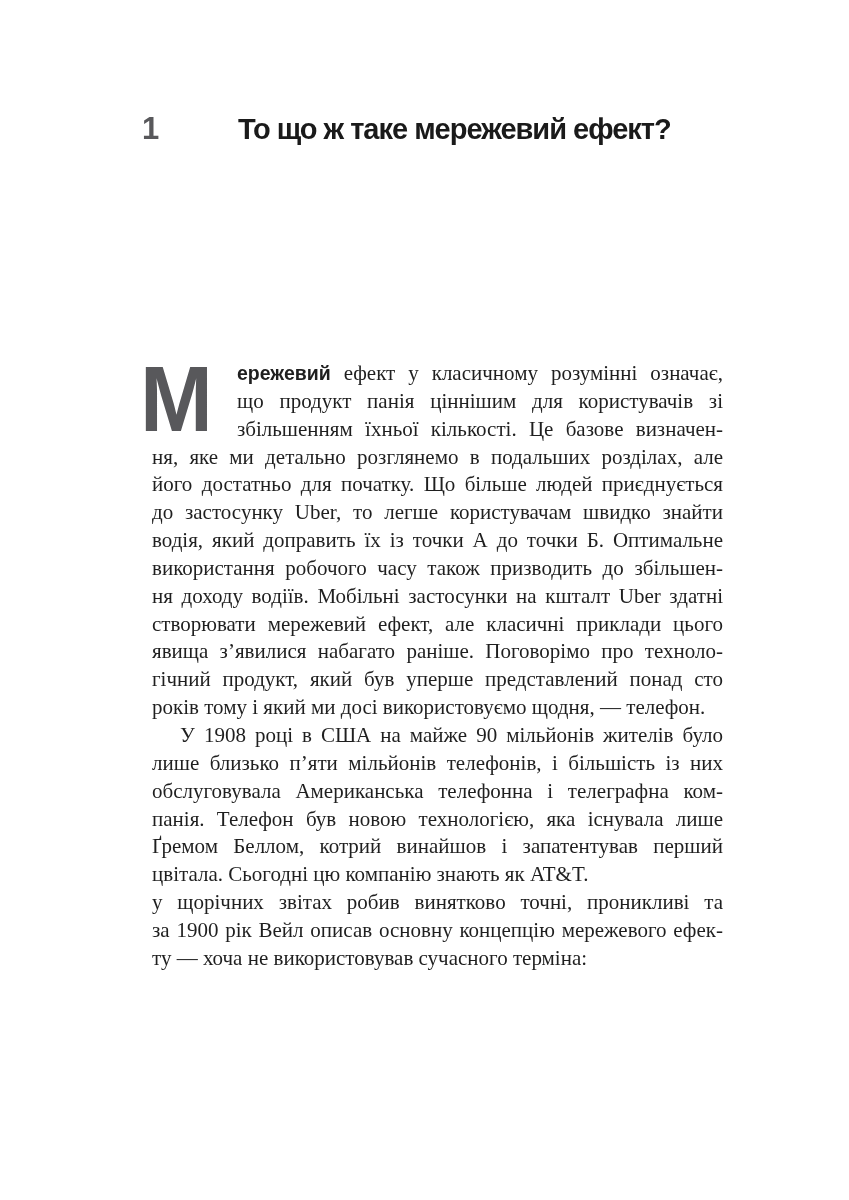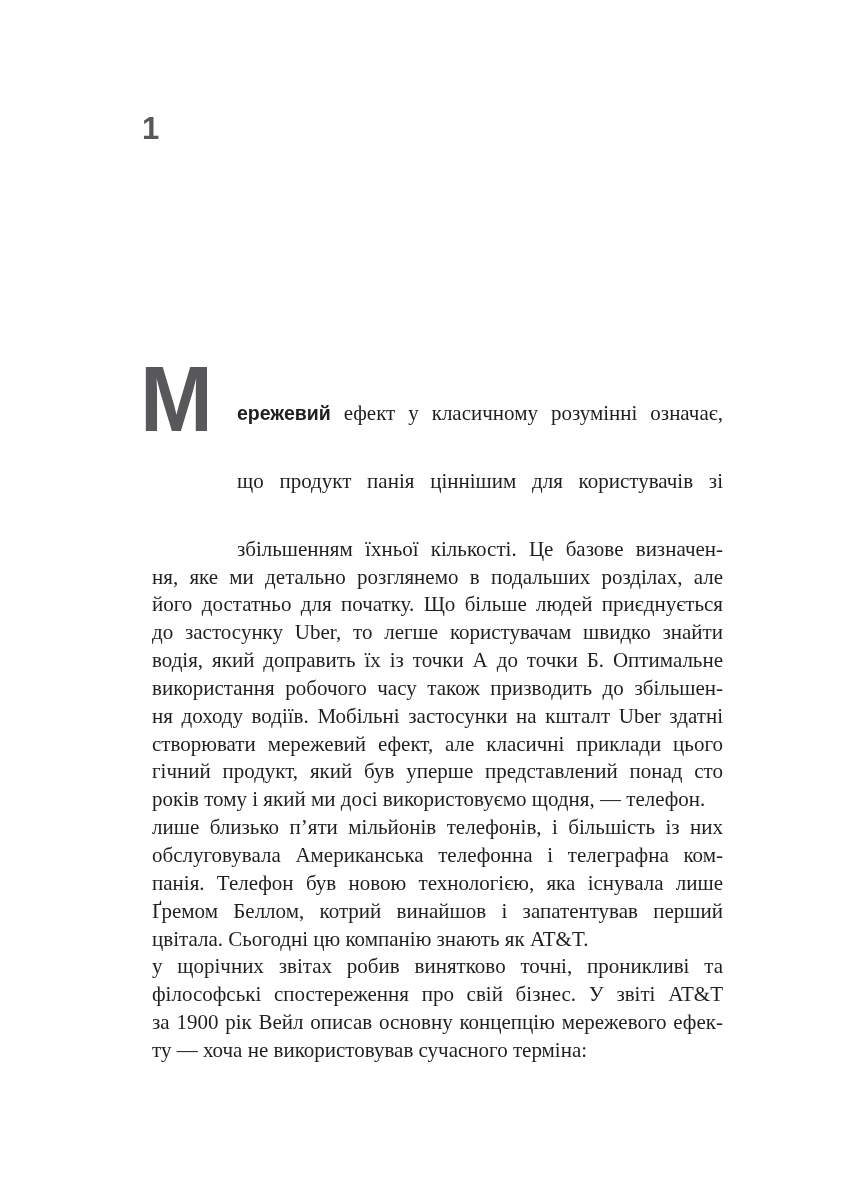--- a/index.html
+++ b/index.html
@@ -36,56 +36,58 @@
   .dropcap{
     position:absolute;left:0;top:-7px;
     font-family:"Liberation Sans", sans-serif;font-weight:700;
     font-size:92px;line-height:92px;color:var(--accent);
     transform:scaleX(.95);transform-origin:left top;
   }
   .line{
     height:27.85px;overflow:hidden;
     text-align:justify;text-align-last:justify;margin-left:12px;
   }
-  .line.gap{margin-left:97px;margin-top:40px;}
+  .line.gap{margin-left:97px;}
   .line.left{text-align:right;text-align-last:left;}
   .line.indent{text-indent:28px;}
   .bold-lead{
     font-family:"Liberation Sans", sans-serif;font-weight:700;
     font-size:19.5px;
   }
 </style>
 </head>
 <body>
 
 <div class="page">
 
   <span class="chap-num">1</span>
 
+  <h1 class="chap-title">То що ж таке мережевий ефект?</h1>
 
   <div class="textblock">
     <span class="dropcap">М</span>
     <div id="lines">
         <div class="line gap"><span class="bold-lead">ережевий</span> ефект у класичному розумінні означає,</div>
         <div class="line gap">що продукт панія ціннішим для користувачів зі</div>
         <div class="line gap">збільшенням їхньої кількості. Це базове визначен-</div>
         <div class="line">ня, яке ми детально розглянемо в подальших розділах, але</div>
         <div class="line">його достатньо для початку. Що більше людей приєднується</div>
         <div class="line">до застосунку Uber, то легше користувачам швидко знайти</div>
         <div class="line">водія, який доправить їх із точки А до точки Б. Оптимальне</div>
         <div class="line">використання робочого часу також призводить до збільшен-</div>
         <div class="line">ня доходу водіїв. Мобільні застосунки на кшталт Uber здатні</div>
         <div class="line">створювати мережевий ефект, але класичні приклади цього</div>
+        <div class="line">явища з’явилися набагато раніше. Поговорімо про техноло-</div>
         <div class="line">гічний продукт, який був уперше представлений понад сто</div>
         <div class="line left">років тому і який ми досі використовуємо щодня, — телефон.</div>
+        <div class="line indent">У 1908 році в США на майже 90 мільйонів жителів було</div>
         <div class="line">лише близько п’яти мільйонів телефонів, і більшість із них</div>
         <div class="line">обслуговувала Американська телефонна і телеграфна ком-</div>
         <div class="line">панія.  Телефон був новою технологією, яка існувала лише</div>
         <div class="line">Ґремом Беллом, котрий винайшов і запатентував перший</div>
         <div class="line left">цвітала. Сьогодні цю компанію знають як AT&amp;T.</div>
         <div class="line">у щорічних звітах робив винятково точні, проникливі та</div>
-        <div class="line">філософські спостереження про свій бізнес. У звіті AT&amp;T</div>
         <div class="line">за 1900 рік Вейл описав основну концепцію мережевого ефек-</div>
         <div class="line left">ту — хоча не використовував сучасного терміна:</div>
       </div>
   </div>
 
 </div>
 
 </body></html>

